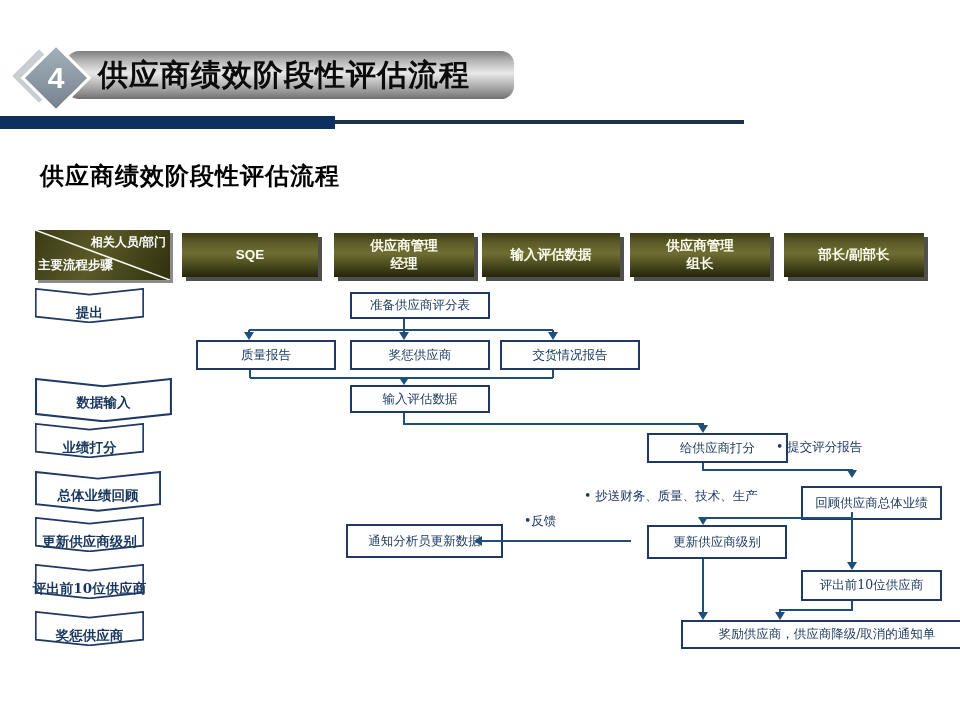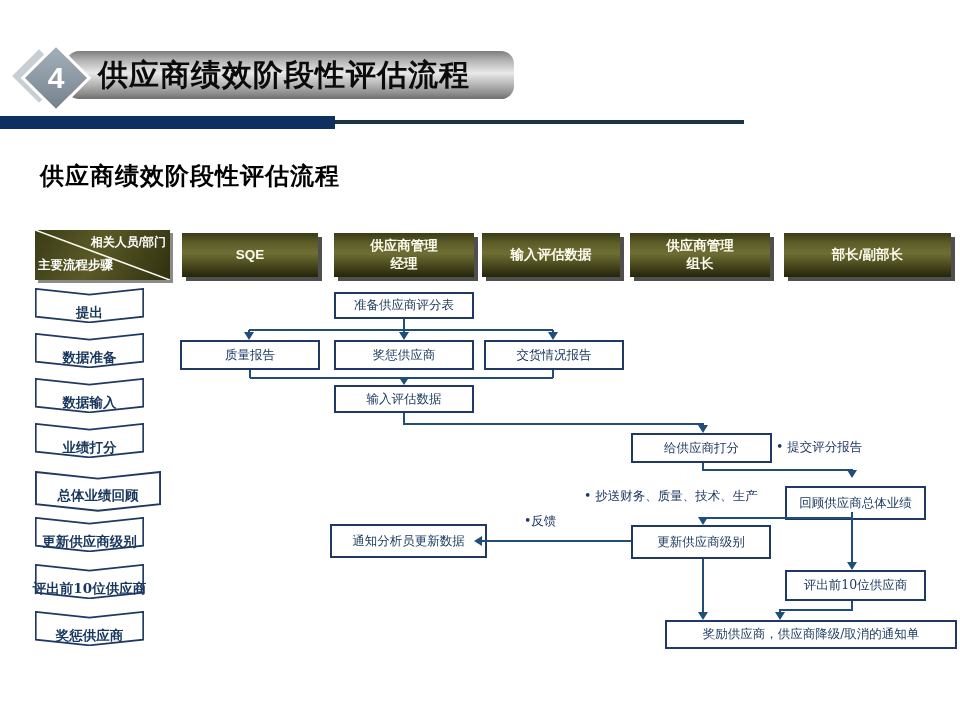--- a/index.html
+++ b/index.html
@@ -36,21 +36,21 @@
 
   
   .step{position:absolute;left:35px;width:109px;height:43px;}
   .step svg{position:absolute;inset:0;}
   .step .lbl{position:absolute;left:0;right:0;top:6px;bottom:0;display:flex;align-items:center;justify-content:center;
              color:#17365d;font-weight:bold;font-size:13.5px;font-family:"DejaVu Serif",serif;white-space:nowrap;}
 
   
   .fbox{position:absolute;box-sizing:border-box;border:2px solid #1f3864;background:#fff;
         color:#17365d;font-size:12.5px;font-family:"DejaVu Serif",serif;
-        display:flex;align-items:center;justify-content:center;text-align:center;white-space:nowrap;}
+        display:flex;align-items:center;justify-content:center;text-align:center;white-space:nowrap;margin-left:16px;}
   .note{position:absolute;color:#1f3864;font-size:12.5px;font-family:"DejaVu Serif",serif;white-space:nowrap;}
 
   .connectors{position:absolute;left:0;top:0;pointer-events:none;}
 </style>
 </head>
 <body>
 
 <div class="slide">
 
   <div class="pill">
@@ -71,35 +71,29 @@
     <span class="m-tr">相关人员/部门</span>
     <span class="m-bl">主要流程步骤</span>
   </div>
 
   <div class="colhead" style="left:182px;width:136px;">SQE</div>
   <div class="colhead" style="left:334px;width:140px;">供应商管理
 经理</div>
   <div class="colhead" style="left:482px;width:138px;">输入评估数据</div>
   <div class="colhead" style="left:630px;width:140px;">供应商管理
 组长</div>
-  <div class="colhead" style="left:784px;width:167px;">部长/副部长</div>
+  <div class="colhead" style="left:784px;width:140px;">部长/副部长</div>
 
   <div class="step" style="top:288px;">
     <svg viewBox="0 0 133 43">
         <polygon points="1,1 66.5,8 132,1 132,35 66.5,42 1,35" fill="#fff" stroke="#1f3864" stroke-width="2"></polygon>
       </svg>
     <div class="lbl">提出</div>
   </div>
-  <div class="step" style="top:333px;">
-    <svg viewBox="0 0 133 43">
-        <polygon points="1,1 66.5,8 132,1 132,35 66.5,42 1,35" fill="#fff" stroke="#1f3864" stroke-width="2"></polygon>
-      </svg>
-    <div class="lbl">数据准备</div>
-  </div>
-  <div class="step" style="top:378px;">
+  <div class="step" style="top:378px;padding-left:28px;">
     <svg viewBox="0 0 133 43">
         <polygon points="1,1 66.5,8 132,1 132,35 66.5,42 1,35" fill="#fff" stroke="#1f3864" stroke-width="2"></polygon>
       </svg>
     <div class="lbl">数据输入</div>
   </div>
   <div class="step" style="top:423px;">
     <svg viewBox="0 0 133 43">
         <polygon points="1,1 66.5,8 132,1 132,35 66.5,42 1,35" fill="#fff" stroke="#1f3864" stroke-width="2"></polygon>
       </svg>
     <div class="lbl">业绩打分</div>

